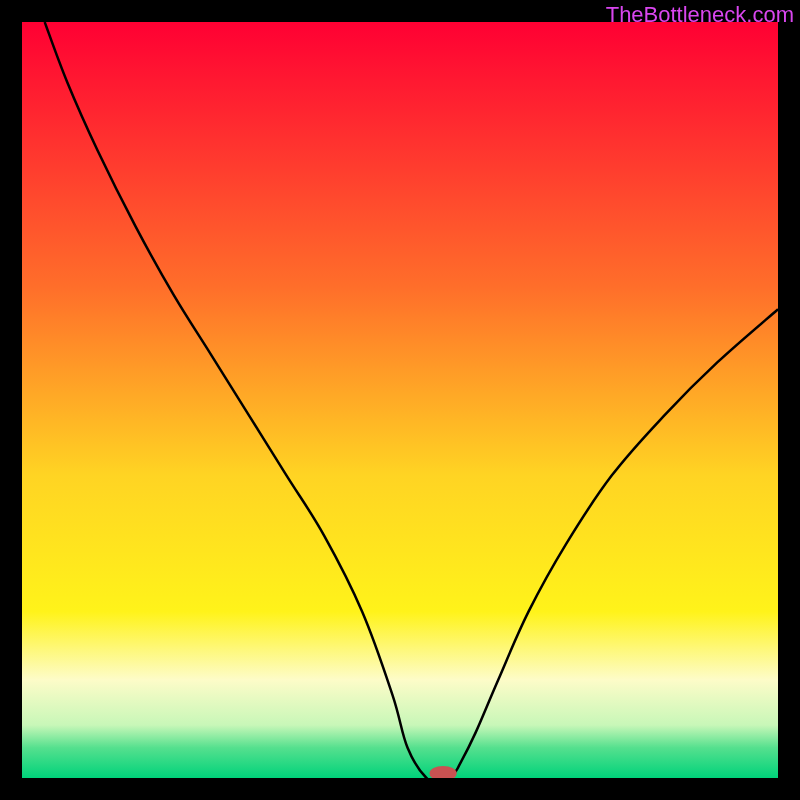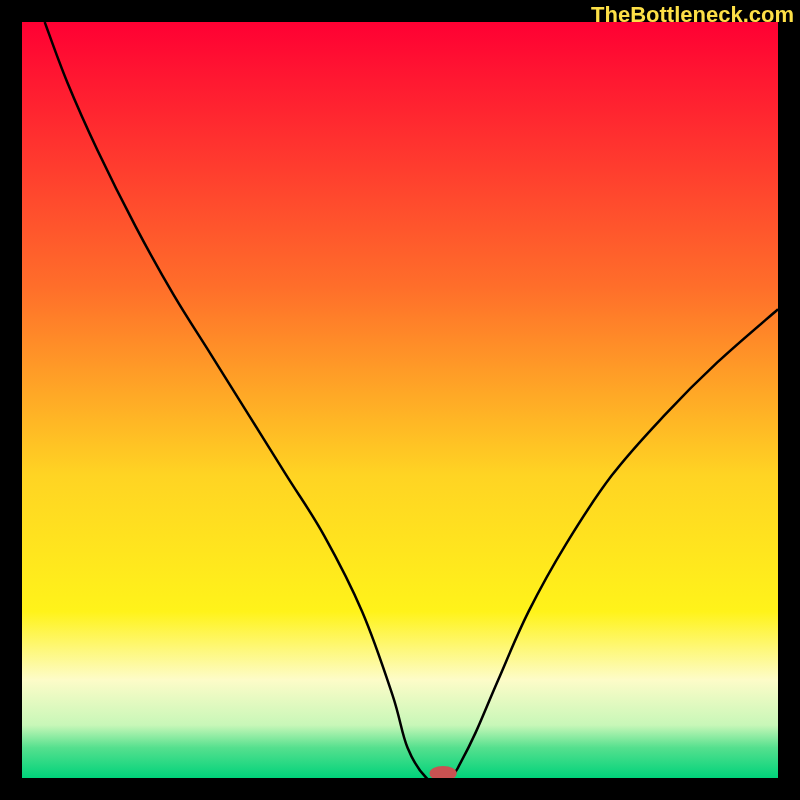--- a/index.html
+++ b/index.html
@@ -20,23 +20,23 @@
     position: absolute;
     left: 22px;
     top: 22px;
     width: 756px;
     height: 756px;
   }
   .watermark {
     position: absolute;
     top: 2px;
     right: 6px;
-    color: #fde047;
+    color: #d946ef;
     font-size: 22px;
-    font-weight: 700;
+    font-weight: 400;
     z-index: 10;
   }
   svg {
     display: block;
   }
 </style>
 </head>
 <body>
 
 <div class="chart-container">

